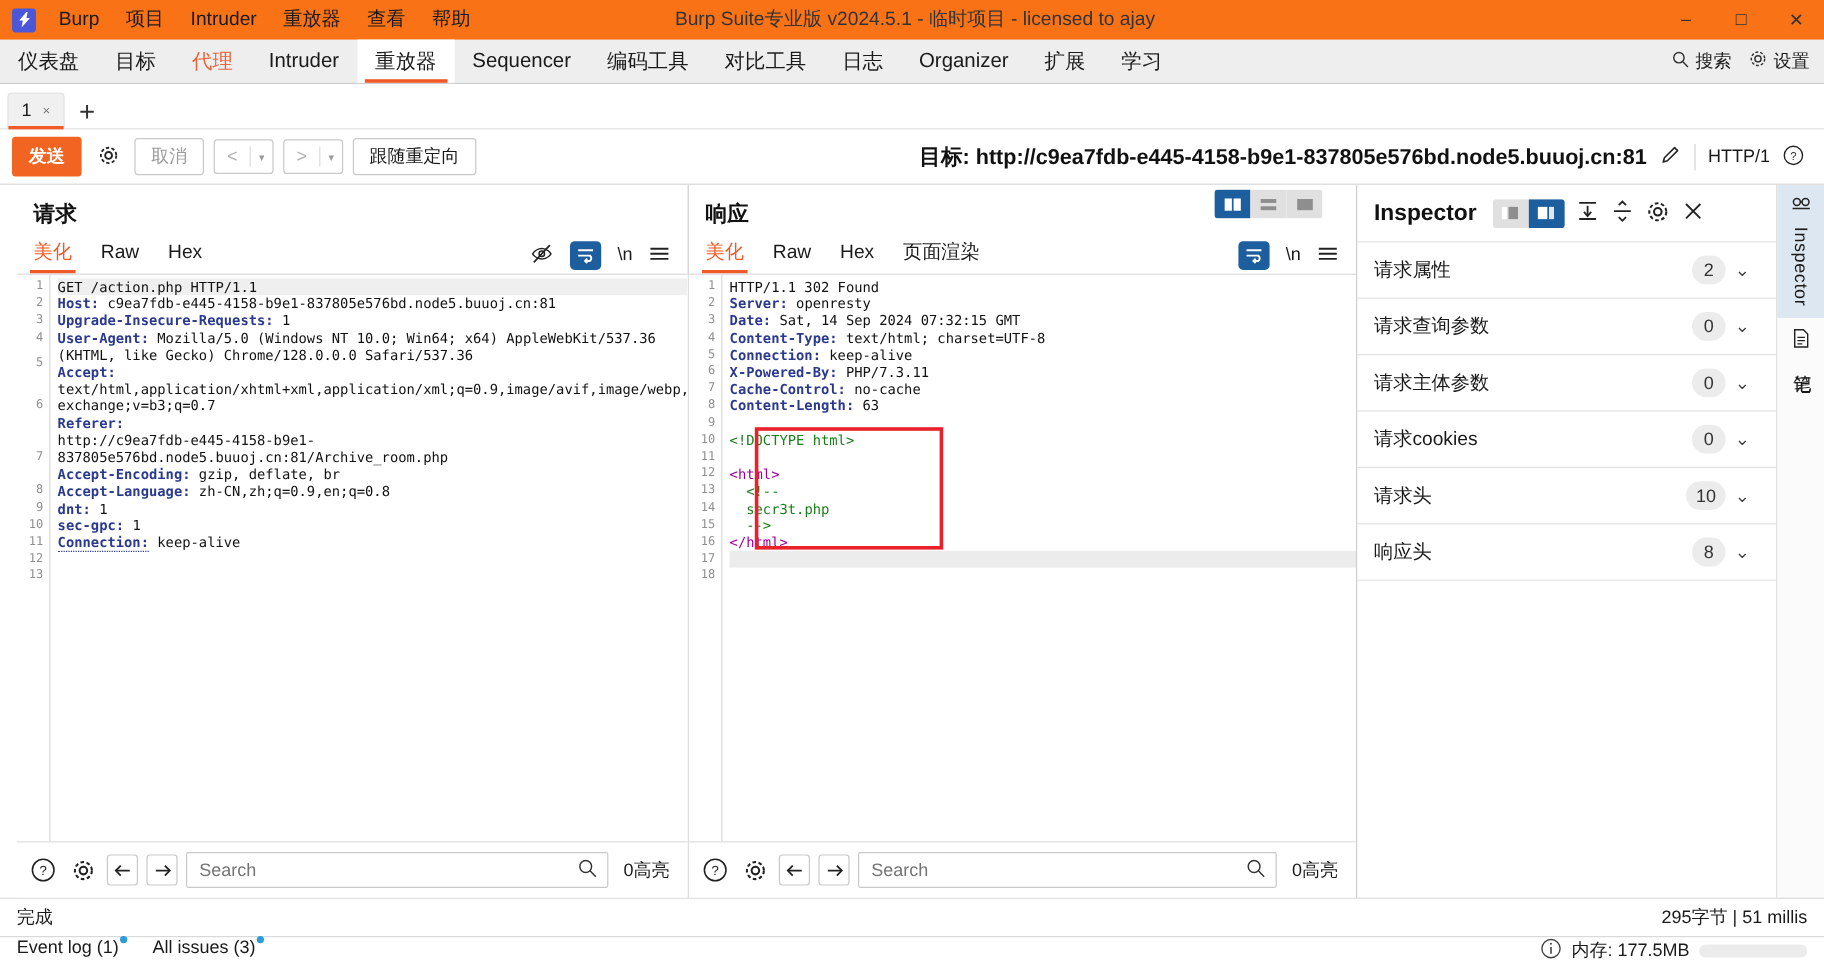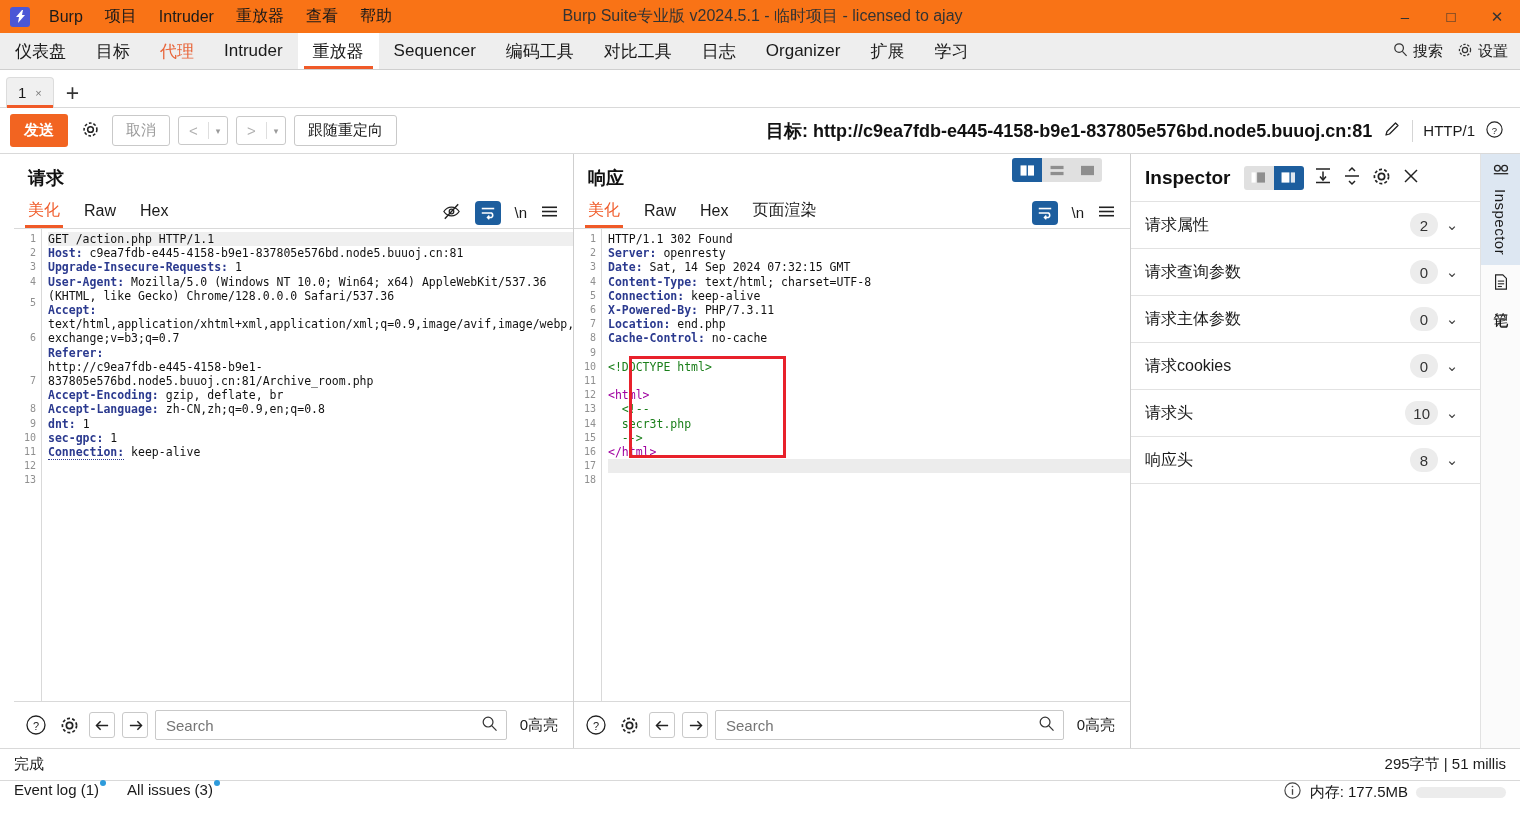--- a/index.html
+++ b/index.html
@@ -416,22 +416,22 @@
             <div>17</div>
             <div>18</div>
         </div>
         <div class="code">
           <div class="ln"><span>HTTP/1.1 302 Found</span></div>
           <div class="ln"><span class="hdr-name">Server:</span><span> openresty</span></div>
           <div class="ln"><span class="hdr-name">Date:</span><span> Sat, 14 Sep 2024 07:32:15 GMT</span></div>
           <div class="ln"><span class="hdr-name">Content-Type:</span><span> text/html; charset=UTF-8</span></div>
           <div class="ln"><span class="hdr-name">Connection:</span><span> keep-alive</span></div>
           <div class="ln"><span class="hdr-name">X-Powered-By:</span><span> PHP/7.3.11</span></div>
-          <div class="ln"><span class="hdr-name">Location:</span><span> end.php</span></div>
           <div class="ln"><span class="hdr-name">Cache-Control:</span><span> no-cache</span></div>
+          <div class="ln"><span class="hdr-name">Content-Length:</span><span> 63</span></div>
           <div class="ln">&nbsp;</div>
           <div class="ln"><span class="comment">&lt;!DOCTYPE html&gt;</span></div>
           <div class="ln">&nbsp;</div>
           <div class="ln"><span class="tag">&lt;html&gt;</span></div>
           <div class="ln"><span class="comment">  &lt;!--</span></div>
           <div class="ln"><span class="comment">  secr3t.php</span></div>
           <div class="ln"><span class="comment">  --&gt;</span></div>
           <div class="ln"><span class="tag">&lt;/html&gt;</span></div>
           <div class="ln blank-hl">&nbsp;</div>
           <div class="resp-box" style="left:27px;top:127px;width:157px;height:102px;"></div>

